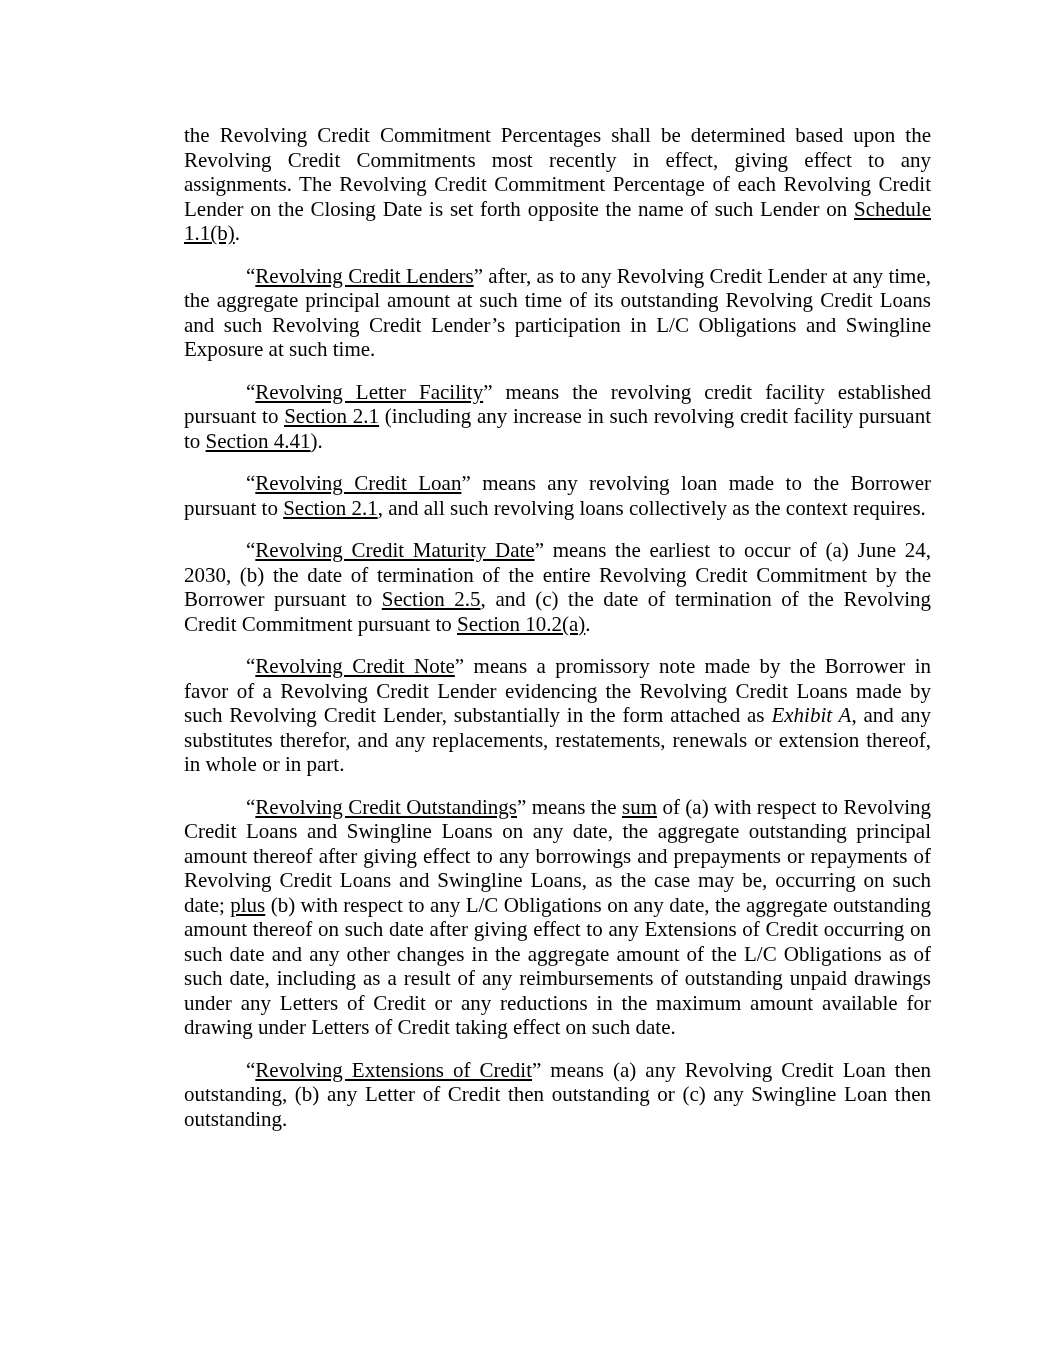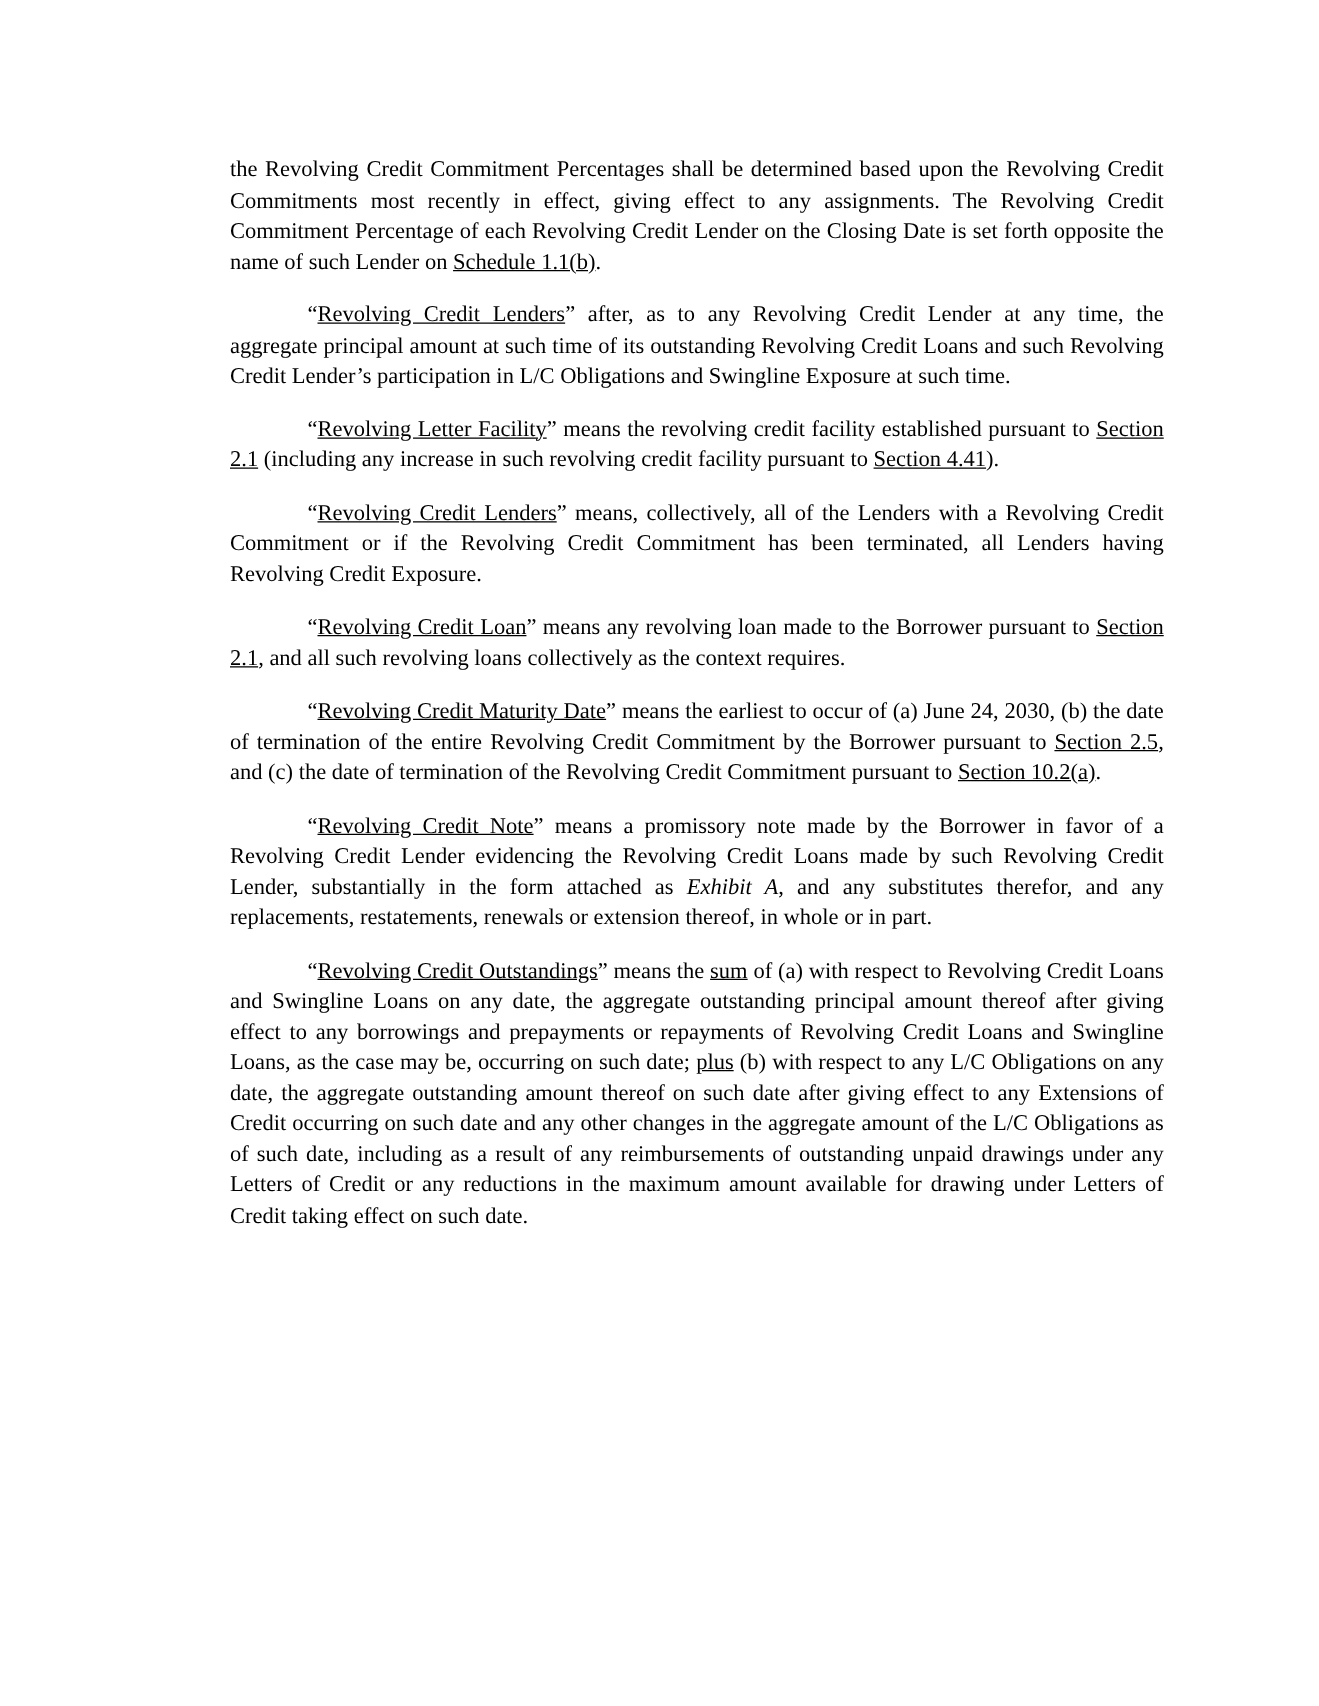--- a/index.html
+++ b/index.html
@@ -13,21 +13,21 @@
     height: 1365px;
     background: #ffffff;
     overflow: hidden;
   }
   .content {
     position: absolute;
     left: 184px;
     top: 123px;
     width: 747px;
     font-family: "Liberation Serif", "DejaVu Serif", serif;
-    font-size: 18px;
+    font-size: 21px;
     line-height: 24.5px;
     color: #000000;
     text-align: justify;
   }
   .para {
     margin: 0 0 18px 0;
     padding: 0;
   }
   .para.indent {
     text-indent: 62px;
@@ -41,19 +41,19 @@
   }
 </style>
 </head>
 <body>
 
 <div class="page">
   <div class="content">
       <p class="para"><span>the Revolving Credit Commitment Percentages shall be determined based upon the Revolving Credit Commitments most recently in effect, giving effect to any assignments. The Revolving Credit Commitment Percentage of each Revolving Credit Lender on the Closing Date is set forth opposite the name of such Lender on </span><span class="u">Schedule 1.1(b)</span><span>.</span></p>
       <p class="para indent"><span>“</span><span class="u">Revolving Credit Lenders</span><span>” after, as to any Revolving Credit Lender at any time, the aggregate principal amount at such time of its outstanding Revolving Credit Loans and such Revolving Credit Lender’s participation in L/C Obligations and Swingline Exposure at such time.</span></p>
       <p class="para indent"><span>“</span><span class="u">Revolving Letter Facility</span><span>” means the revolving credit facility established pursuant to </span><span class="u">Section 2.1</span><span> (including any increase in such revolving credit facility pursuant to </span><span class="u">Section 4.41</span><span>).</span></p>
-      <p class="para indent"><span>“</span><span class="u">Revolving Credit Lenders</span><span>” means, collectively, all of the Lenders with a Revolving Credit Commitment or if the Revolving Credit Commitment has been terminated, all Lenders having Revolving Credit Exposure.</span></p>
       <p class="para indent"><span>“</span><span class="u">Revolving Credit Loan</span><span>” means any revolving loan made to the Borrower pursuant to </span><span class="u">Section 2.1</span><span>, and all such revolving loans collectively as the context requires.</span></p>
       <p class="para indent"><span>“</span><span class="u">Revolving Credit Maturity Date</span><span>” means the earliest to occur of (a) June 24, 2030, (b) the date of termination of the entire Revolving Credit Commitment by the Borrower pursuant to </span><span class="u">Section 2.5</span><span>, and (c) the date of termination of the Revolving Credit Commitment pursuant to </span><span class="u">Section 10.2(a)</span><span>.</span></p>
       <p class="para indent"><span>“</span><span class="u">Revolving Credit Note</span><span>” means a promissory note made by the Borrower in favor of a Revolving Credit Lender evidencing the Revolving Credit Loans made by such Revolving Credit Lender, substantially in the form attached as </span><span class="bi">Exhibit A</span><span>, and any substitutes therefor, and any replacements, restatements, renewals or extension thereof, in whole or in part.</span></p>
       <p class="para indent"><span>“</span><span class="u">Revolving Credit Outstandings</span><span>” means the </span><span class="u">sum</span><span> of (a) with respect to Revolving Credit Loans and Swingline Loans on any date, the aggregate outstanding principal amount thereof after giving effect to any borrowings and prepayments or repayments of Revolving Credit Loans and Swingline Loans, as the case may be, occurring on such date; </span><span class="u">plus</span><span> (b) with respect to any L/C Obligations on any date, the aggregate outstanding amount thereof on such date after giving effect to any Extensions of Credit occurring on such date and any other changes in the aggregate amount of the L/C Obligations as of such date, including as a result of any reimbursements of outstanding unpaid drawings under any Letters of Credit or any reductions in the maximum amount available for drawing under Letters of Credit taking effect on such date.</span></p>
+      <p class="para indent"><span>“</span><span class="u">Revolving Extensions of Credit</span><span>” means (a) any Revolving Credit Loan then outstanding, (b) any Letter of Credit then outstanding or (c) any Swingline Loan then outstanding.</span></p>
     </div>
 </div>
 
 </body></html>

